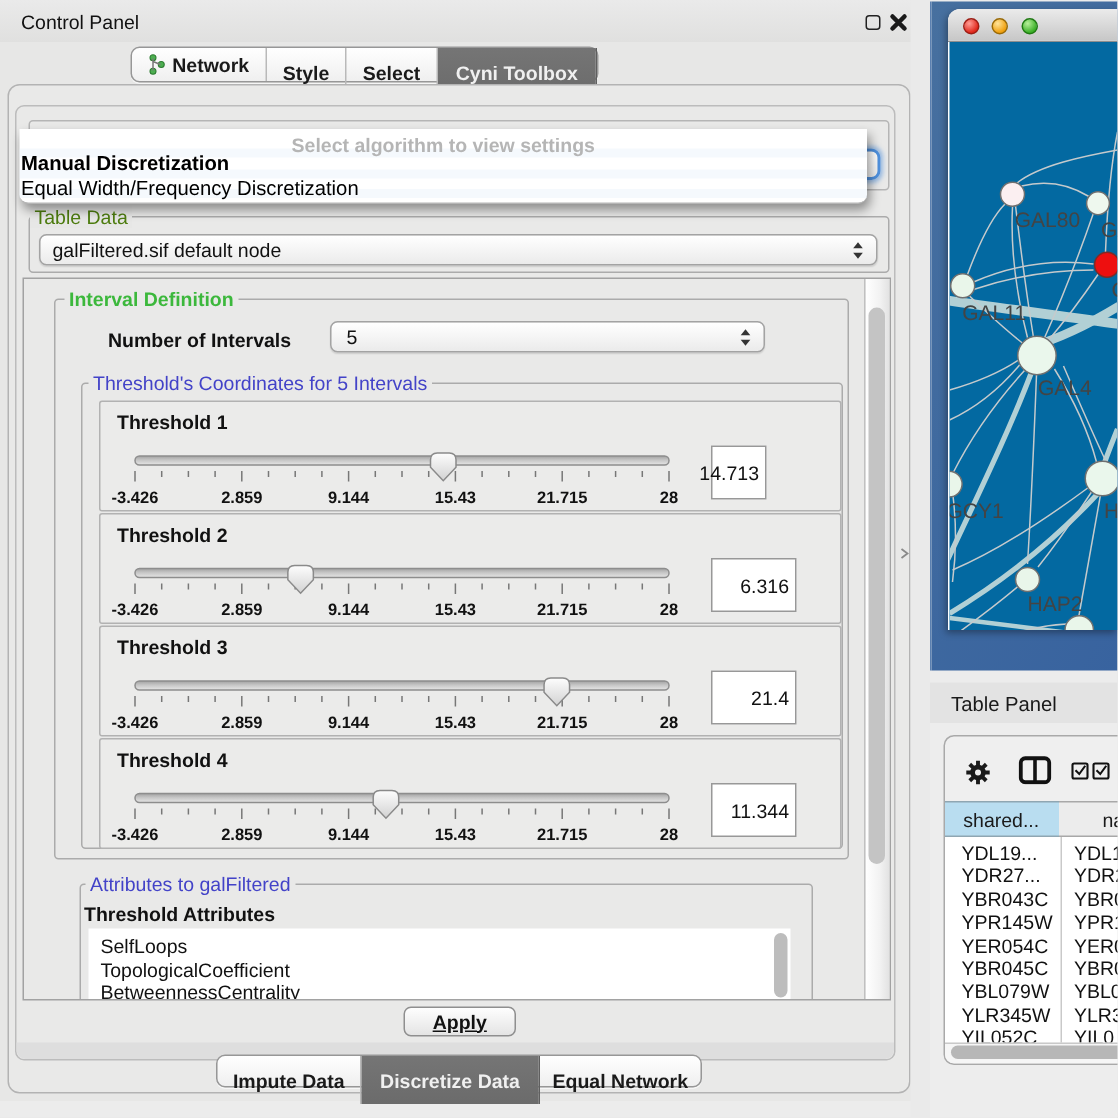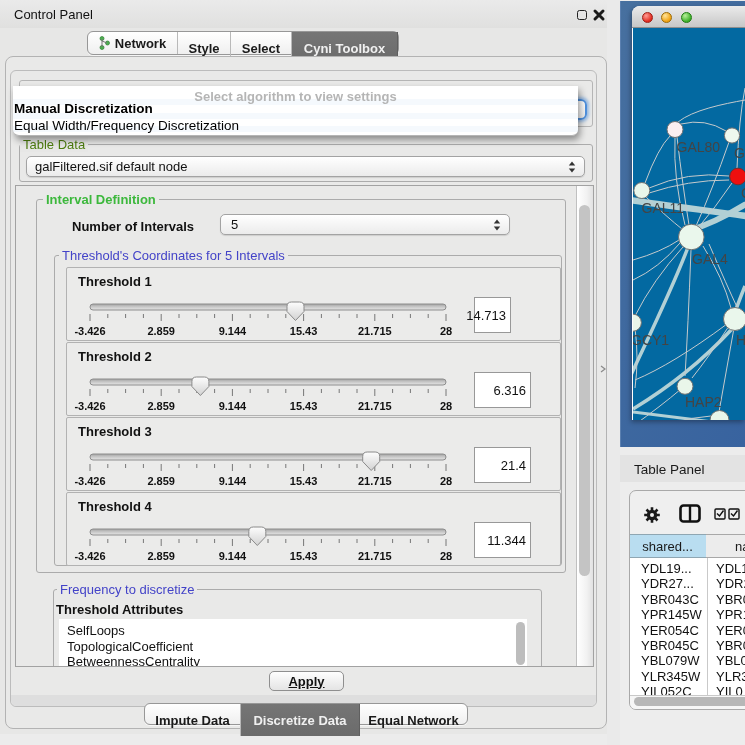--- a/index.html
+++ b/index.html
@@ -170,21 +170,21 @@
           <text x="165.4" y="41">9.144</text>
           <text x="236.6" y="41">15.43</text>
           <text x="307.8" y="41">21.715</text>
           <text x="379" y="41">28</text>
       </g>
     </svg>
     <div class="vbox" style="left:407px;top:29px;width:57px;height:36px;">11.344</div>
   </div>
 
   <div class="groupbox" style="left:37px;top:403px;width:489px;height:120px;"></div>
-  <div class="gtitle" style="left:41px;top:396px;color:#4343c8;">Frequency to discretize</div>
+  <div class="gtitle" style="left:41px;top:396px;color:#4343c8;">Attributes to galFiltered</div>
   <div class="abs bold" style="left:40px;top:416px;font-size:13px;color:#111;">Threshold Attributes</div>
   <div class="abs" style="left:43px;top:433px;width:468px;height:47px;background:#fff;"></div>
   <div class="abs" style="left:500px;top:436px;width:9px;height:43px;background:#bdbdbd;border-radius:5px;"></div>
   <div class="abs" style="left:51px;top:437px;font-size:13px;color:#111;">SelfLoops</div>
   <div class="abs" style="left:51px;top:453px;font-size:13px;color:#111;">TopologicalCoefficient</div>
   <div class="abs" style="left:51px;top:468px;font-size:13px;color:#111;">BetweennessCentrality</div>
 </div>
 
 <div class="abs" style="left:576px;top:186px;width:17px;height:480px;background:linear-gradient(90deg,#ffffff,#f2f2f2 60%,#e2e2e2);border-left:1px solid #c0c0c0;"></div>
 <div class="abs" style="left:579px;top:205px;width:11px;height:371px;background:#c4c4c4;border-radius:6px;"></div>

